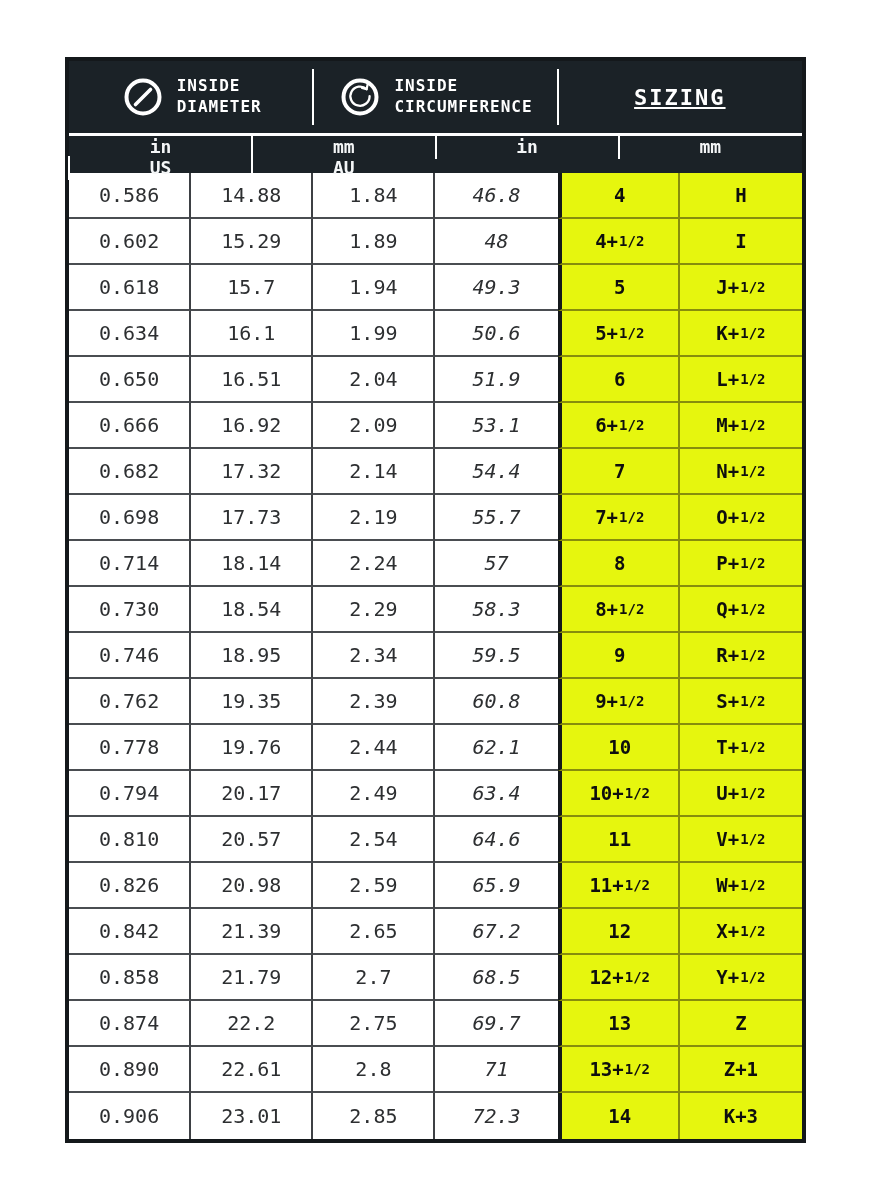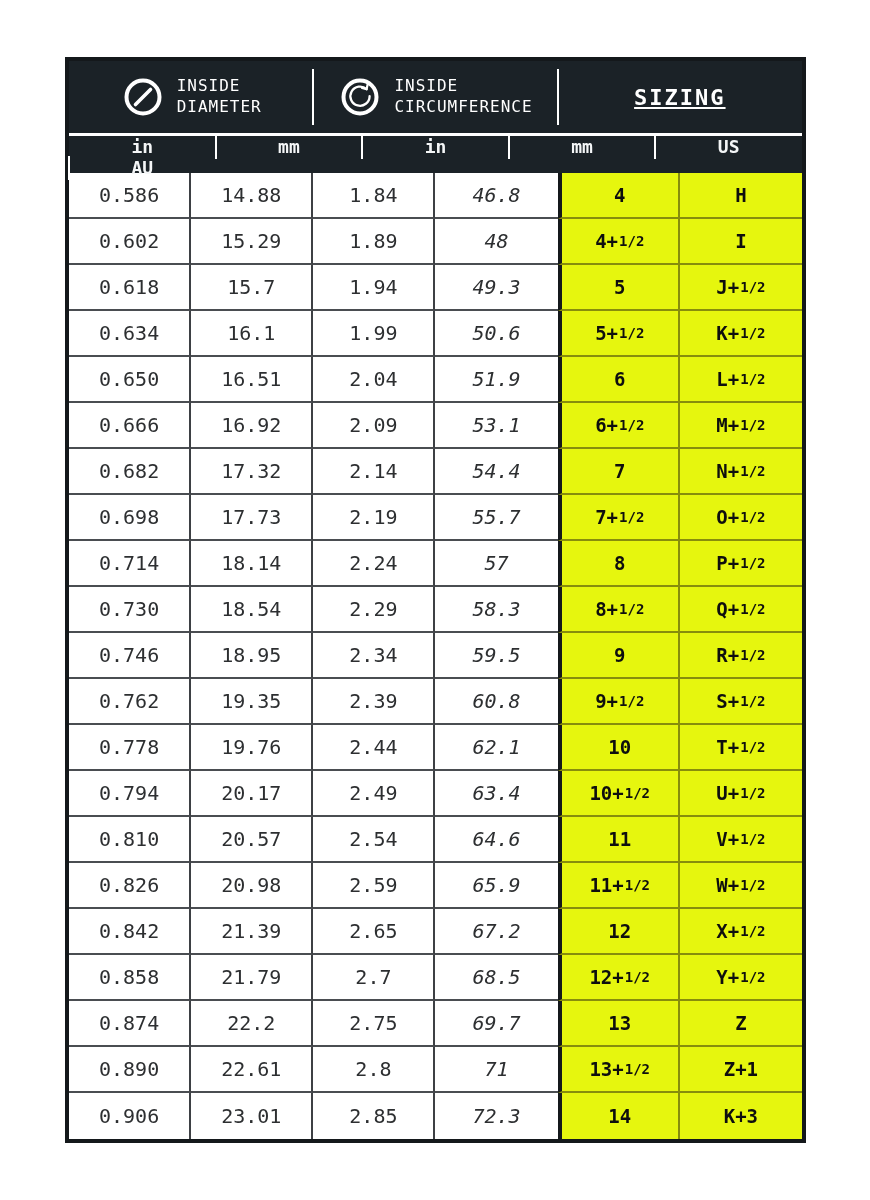--- a/index.html
+++ b/index.html
@@ -14,24 +14,24 @@
   .page{position:relative;width:870px;height:1200px;background:#ffffff;overflow:hidden;}
   .table{position:absolute;left:65px;top:57px;width:741px;border:4px solid var(--border-dark);background:#fff;}
 
   
   .thead{background:var(--header-bg);}
   .group-row{display:grid;grid-template-columns:1fr 1fr 1fr;height:72px;}
   .group{position:relative;display:flex;align-items:center;justify-content:center;gap:12px;}
   .group:not(:first-child)::before{content:"";position:absolute;left:-1px;top:50%;transform:translateY(-50%);
     width:2px;height:56px;background:#ffffff;}
   .group .icon{width:44px;height:44px;flex:0 0 auto;display:block;}
-  .glabel{color:#ffffff;font-weight:400;font-size:16px;line-height:1.3;letter-spacing:1px;text-align:left;}
+  .glabel{color:#ffffff;font-weight:700;font-size:16px;line-height:1.3;letter-spacing:1px;text-align:left;}
   .sizing-label{color:#ffffff;font-weight:700;font-size:22px;letter-spacing:2px;text-decoration:underline;}
   .rule{height:3px;background:#ffffff;}
-  .subrow{display:grid;grid-template-columns:repeat(5,1fr);height:37px;}
+  .subrow{display:grid;grid-template-columns:repeat(4,1fr);height:37px;}
   .subcell{position:relative;display:flex;align-items:center;justify-content:center;
     color:#f4f6f7;font-size:18px;font-weight:600;}
   .subcell:not(:first-child)::before{content:"";position:absolute;left:-1px;top:50%;transform:translateY(-50%);
     width:2px;height:24px;background:#ffffff;}
 
   
   .tbody{display:grid;grid-template-columns:repeat(6,1fr);grid-auto-rows:46px;background:#f97316;}
   .cell{display:flex;align-items:center;justify-content:center;background:#ffffff;
     color:var(--body-text);font-size:20px;border-bottom:2px solid #4a4d51;}
   .c0,.c1,.c2{border-right:2px solid #3d4044;}

